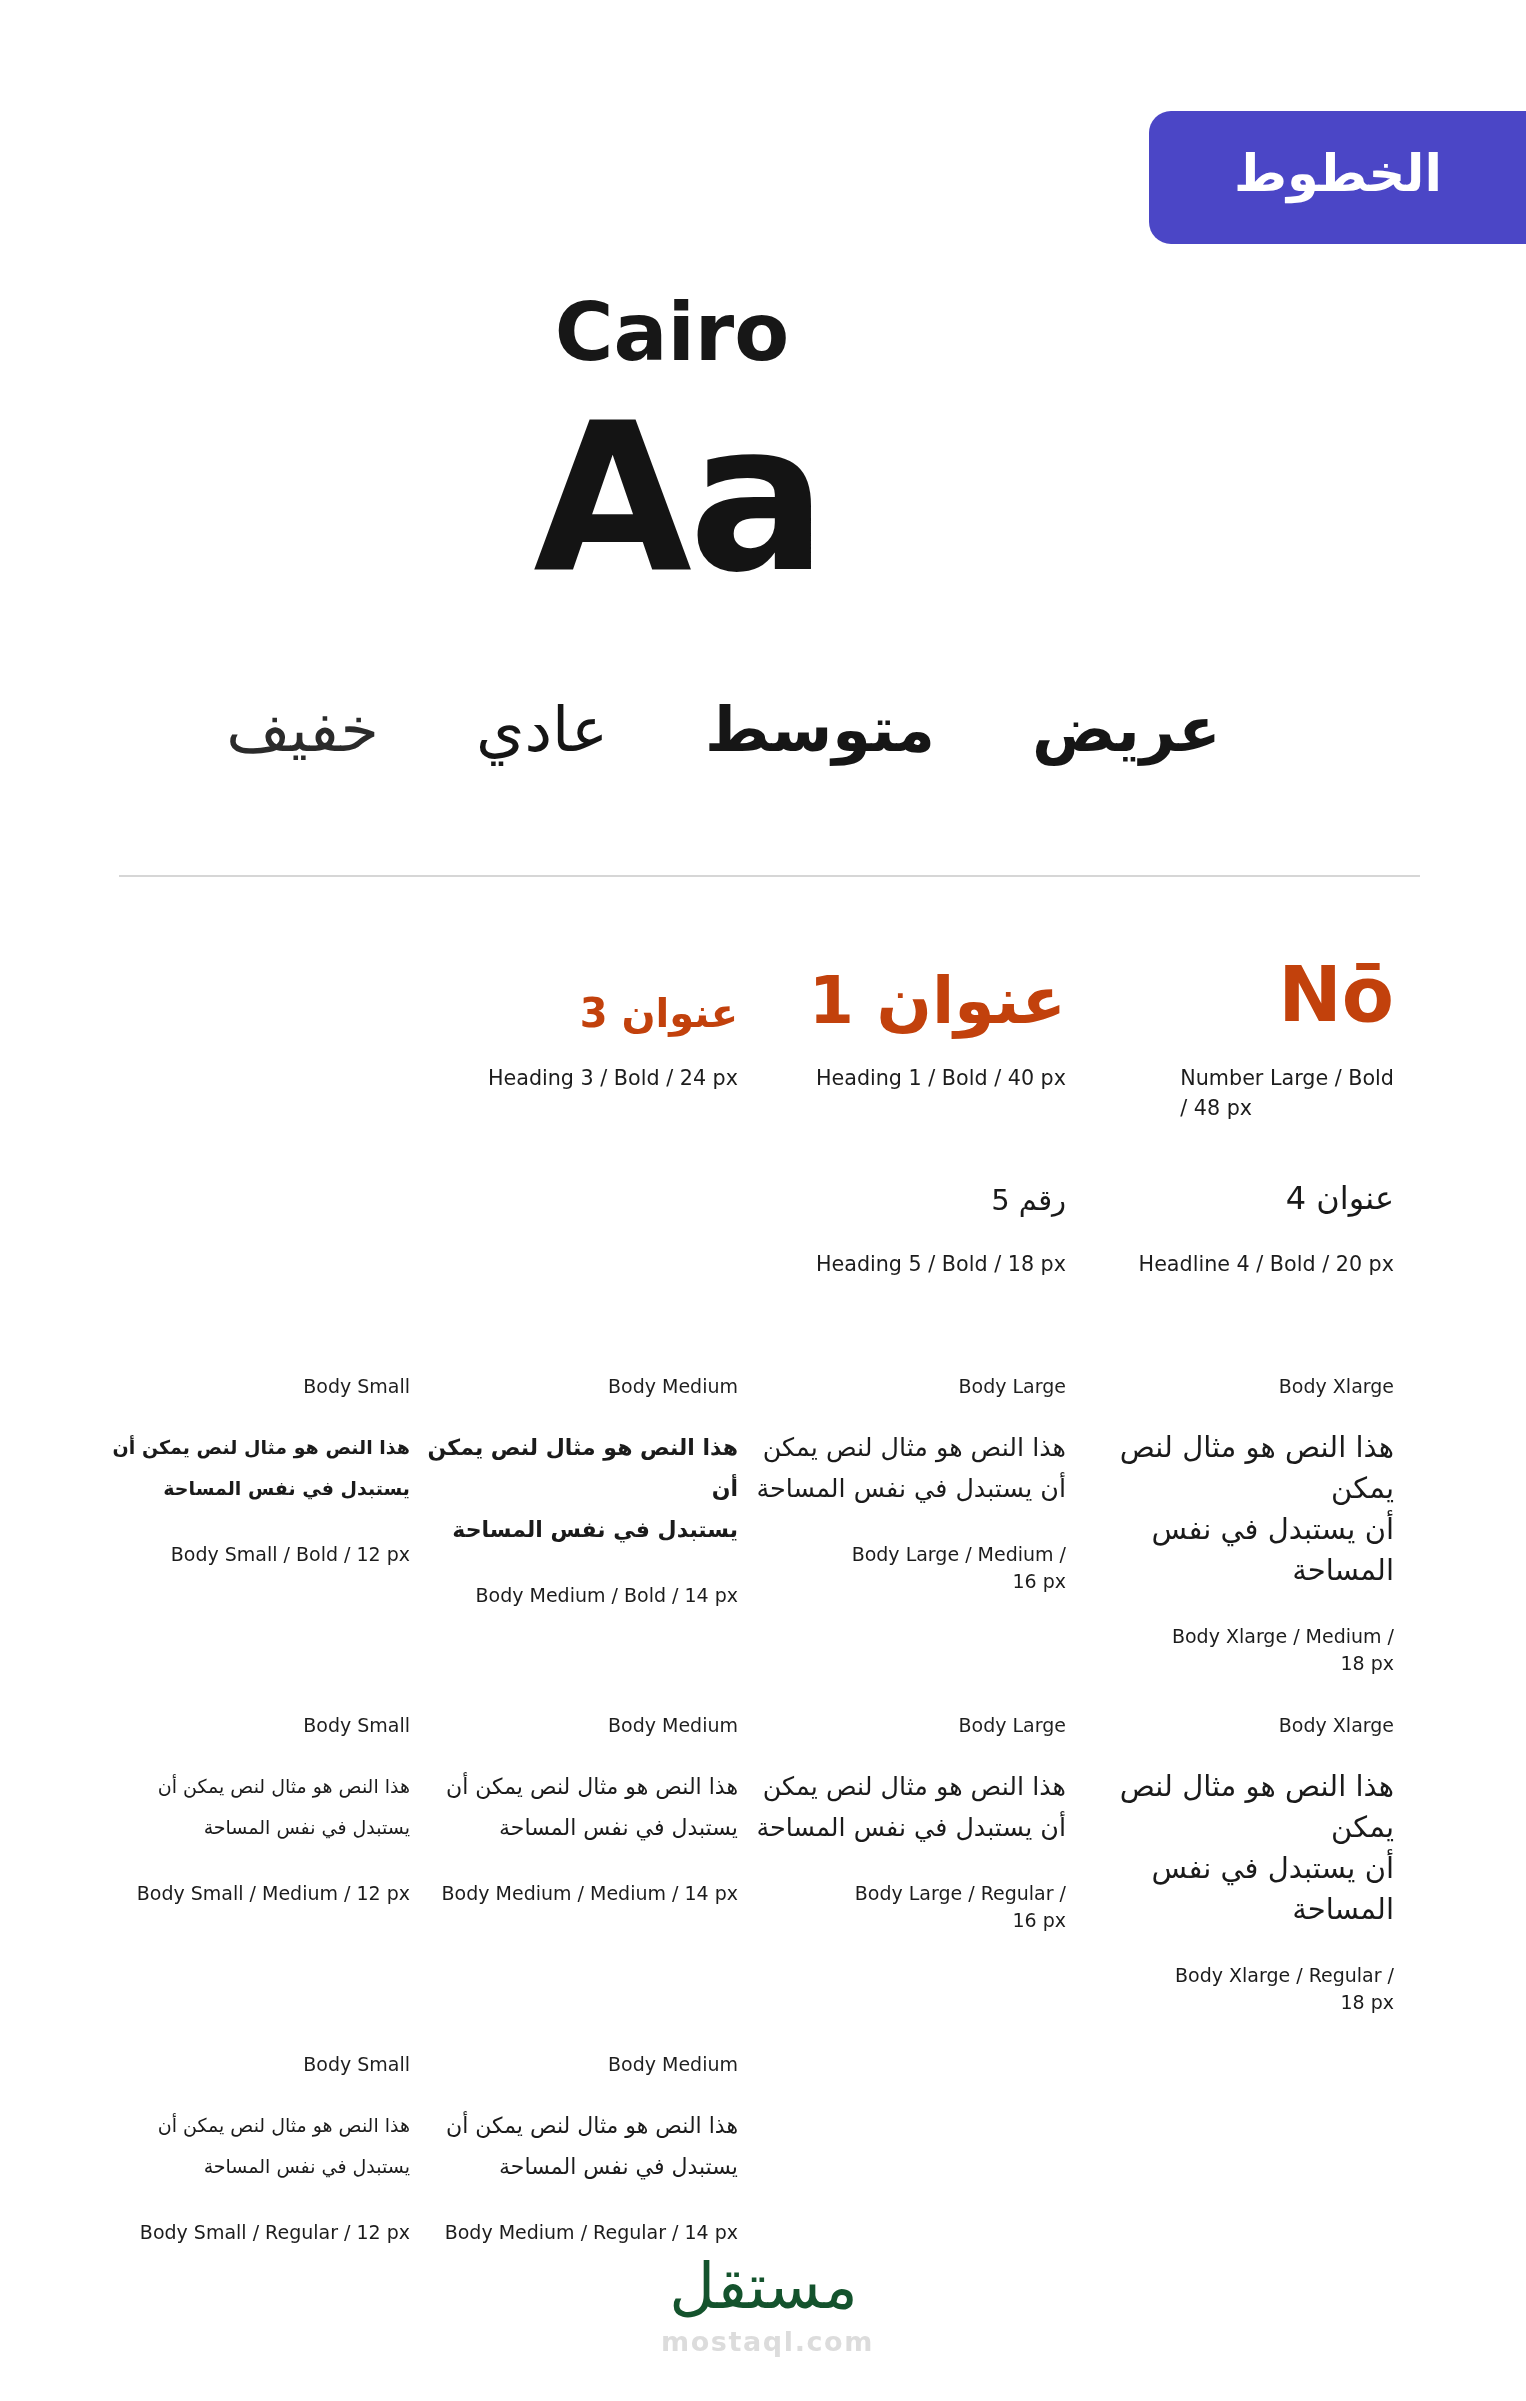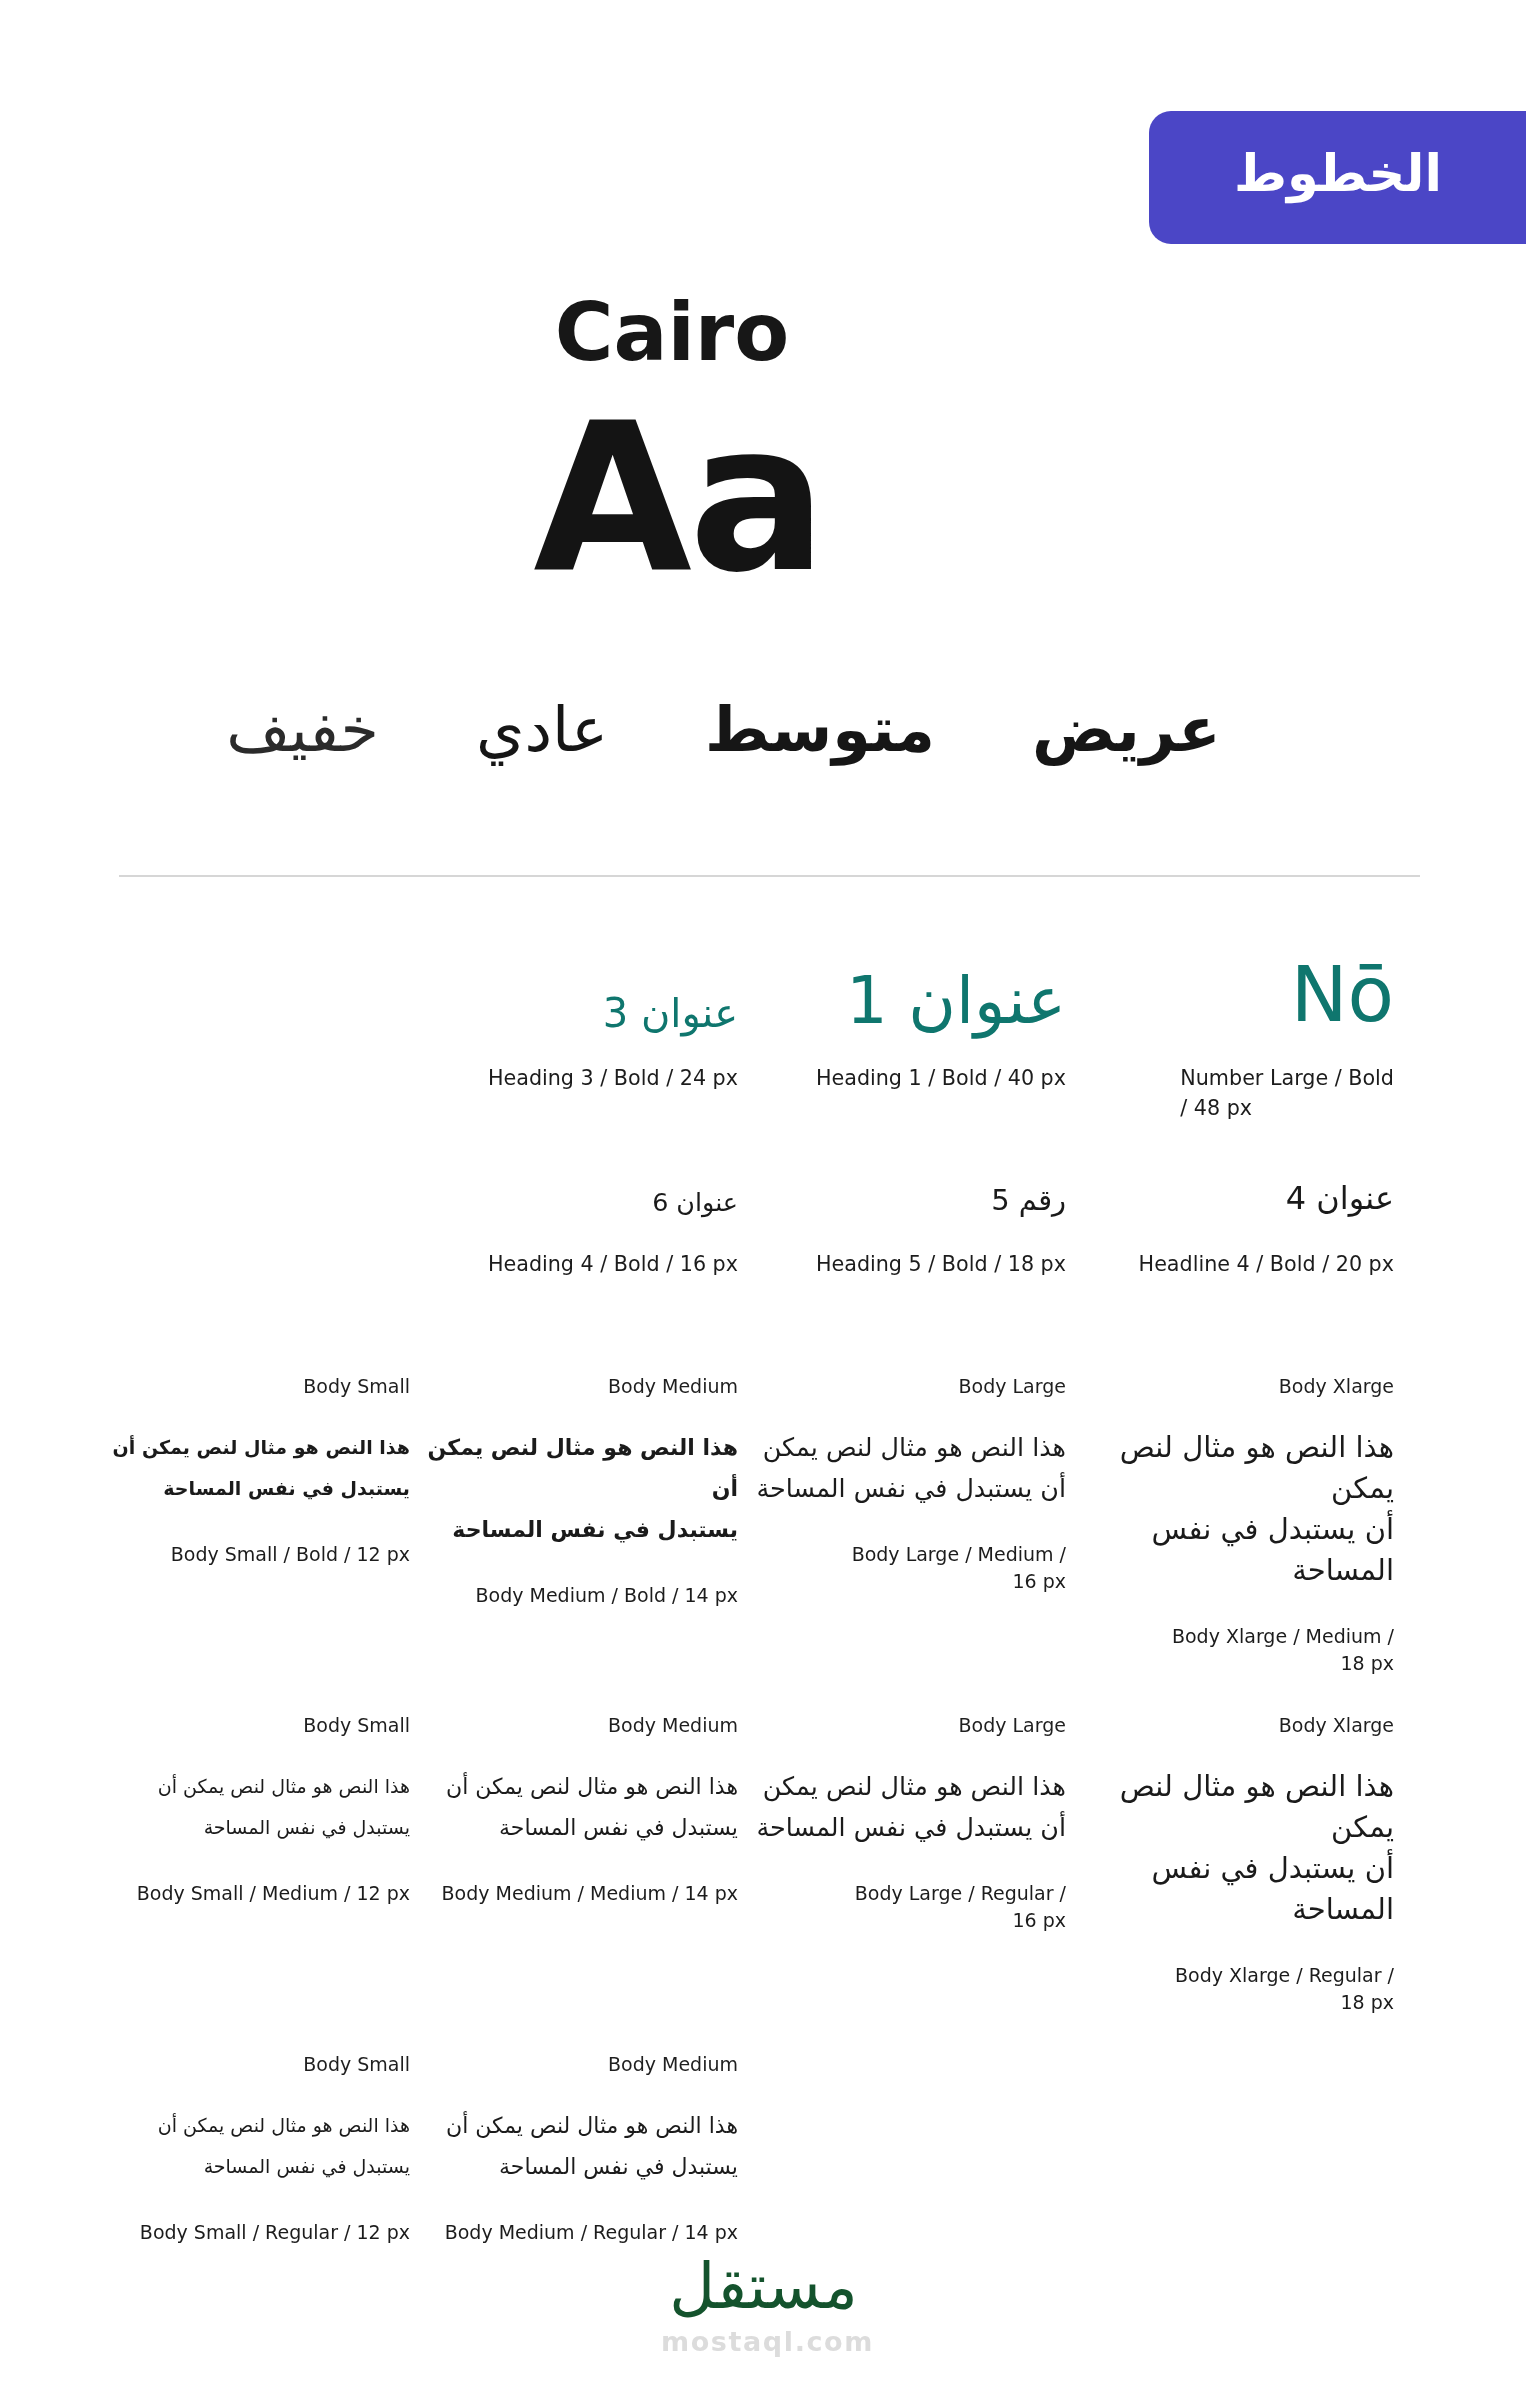--- a/index.html
+++ b/index.html
@@ -25,21 +25,21 @@
   .w-medium{font-weight:600;}
   .w-regular{font-weight:400;}
   .w-light{font-weight:200;color:#2b2b2b;}
   
   .divider{position:absolute;top:875px;left:119px;width:1301px;height:2.4px;background:#d6d6d6;}
   
   .grid-wrap{position:absolute;top:906px;left:80px;width:1314px;direction:rtl;}
   .grid{display:grid;grid-template-columns:repeat(4,328px);}
   .cell{text-align:right;}
   .h-ar{height:127px;display:flex;align-items:flex-end;}
-  .h-ar span{line-height:1;color:#0f766e;font-weight:400;display:block;}
+  .h-ar span{line-height:1;color:#c2410c;font-weight:700;display:block;}
   .fs96{font-size:76px;}
   .fs82{font-size:65px;}
   .fs66{font-size:52px;}
   .fs50{font-size:40px;}
   .fs40{font-size:32px;}
   .fs36{font-size:29px;}
   .fs32{font-size:25.4px;}
   .h-spec{margin-top:30px;font-size:20.7px;line-height:30px;color:#1c1c1c;direction:ltr;text-align:right;}
   .spec-box{display:inline-block;direction:ltr;text-align:left;}
   .h-ar2{height:49px;margin-top:45px;display:flex;align-items:flex-end;}
@@ -114,26 +114,20 @@
           <span class="fs40">عنوان 4</span>
         </div>
       <div class="h-spec h-spec2">Headline 4 / Bold / 20 px</div>
     </div>
     <div class="cell">
       <div class="h-ar2">
           <span class="fs36">رقم 5</span>
         </div>
       <div class="h-spec h-spec2">Heading 5 / Bold / 18 px</div>
     </div>
-    <div class="cell">
-      <div class="h-ar2">
-          <span class="fs32">عنوان 6</span>
-        </div>
-      <div class="h-spec h-spec2">Heading 4 / Bold / 16 px</div>
-    </div>
     <div class="cell"></div>
   </div>
 
   <div class="grid brow-a">
     <div class="cell">
       <div class="b-title">Body Xlarge</div>
       <div class="b-para p36 w500">
         <div>هذا النص هو مثال لنص يمكن</div>
         <div>أن يستبدل في نفس المساحة</div>
       </div>

